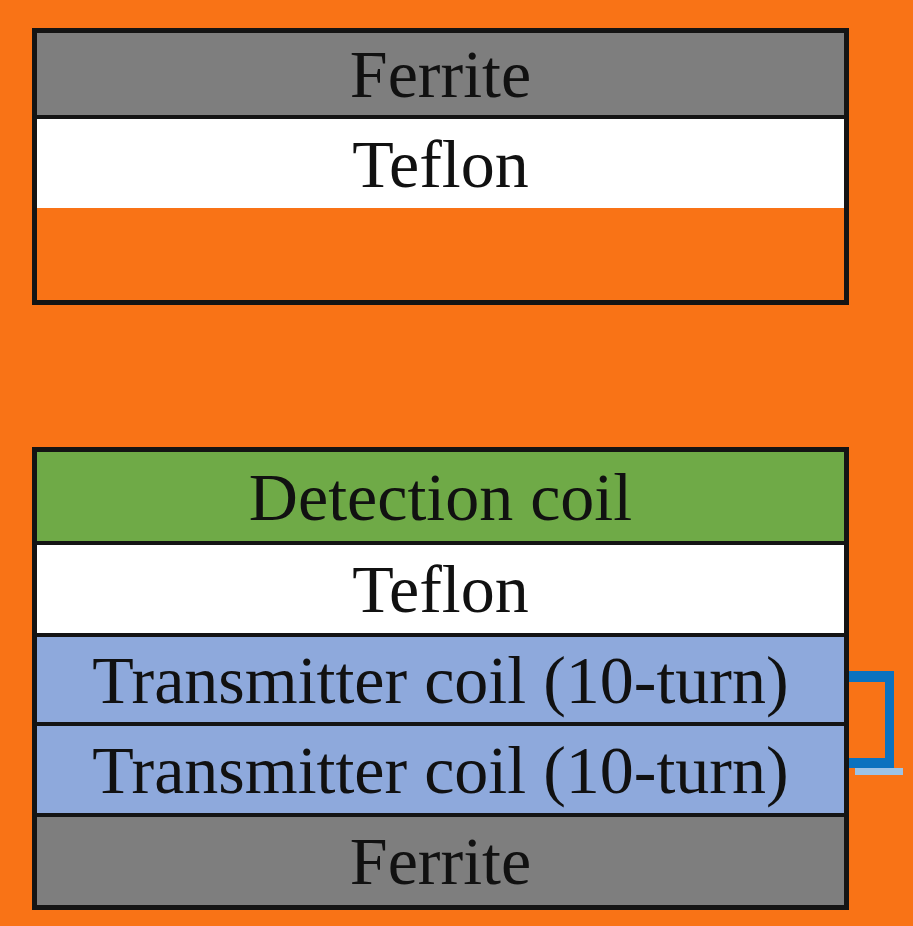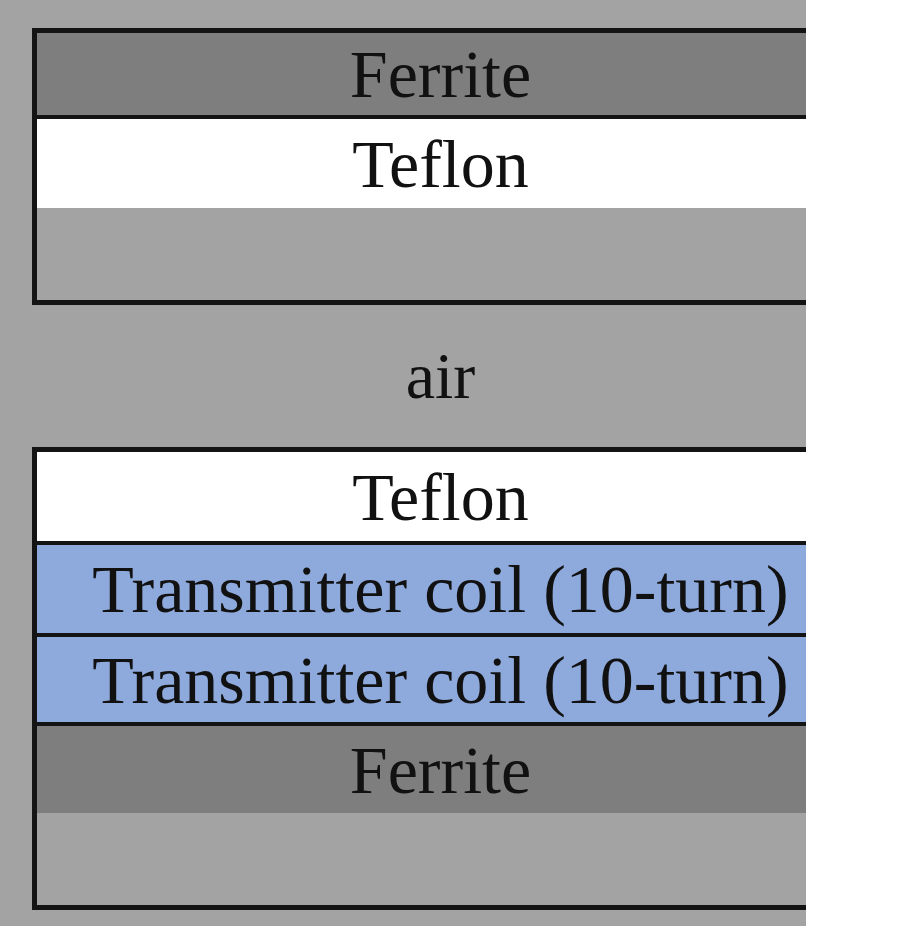--- a/index.html
+++ b/index.html
@@ -2,23 +2,23 @@
 <html><head>
 <meta charset="utf-8">
 <style>
   html, body {
     margin: 0;
     padding: 0;
     background: #ffffff;
   }
   .canvas {
     position: relative;
-    width: 806px;
+    width: 913px;
     height: 926px;
-    background: #a3a3a3;
+    background: #f97316;
     font-family: "Liberation Serif", "DejaVu Serif", serif;
     color: #111111;
     overflow: hidden;
   }
   .stack {
     position: absolute;
     left: 32px;
     width: 817px;
     border: 5px solid #141414;
     box-sizing: border-box;
@@ -90,25 +90,25 @@
 
   <div class="stack stack--receiver">
     <div class="layer" style="background-color: rgb(126, 126, 126);">
       <span>Ferrite</span>
     </div>
     <div class="layer" style="background-color: rgb(255, 255, 255);">
       <span>Teflon</span>
     </div>
   </div>
 
-  <div class="air-gap">
-    <span>air</span>
-  </div>
 
   <div class="stack stack--transmitter">
+    <div class="layer" style="background-color: rgb(111, 170, 71);">
+      <span>Detection coil</span>
+    </div>
     <div class="layer" style="background-color: rgb(255, 255, 255);">
       <span>Teflon</span>
     </div>
     <div class="layer" style="background-color: rgb(142, 169, 220);">
       <span>Transmitter coil (10-turn)</span>
     </div>
     <div class="layer" style="background-color: rgb(142, 169, 220);">
       <span>Transmitter coil (10-turn)</span>
     </div>
     <div class="layer" style="background-color: rgb(126, 126, 126);">

